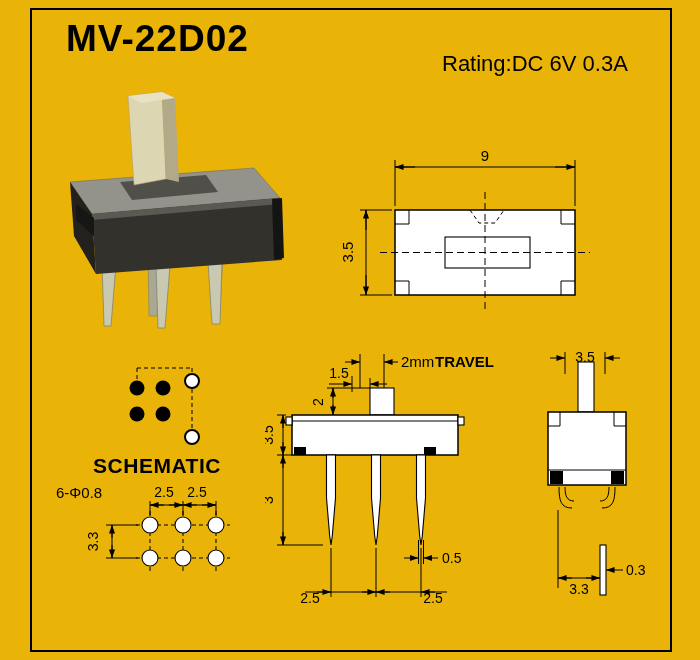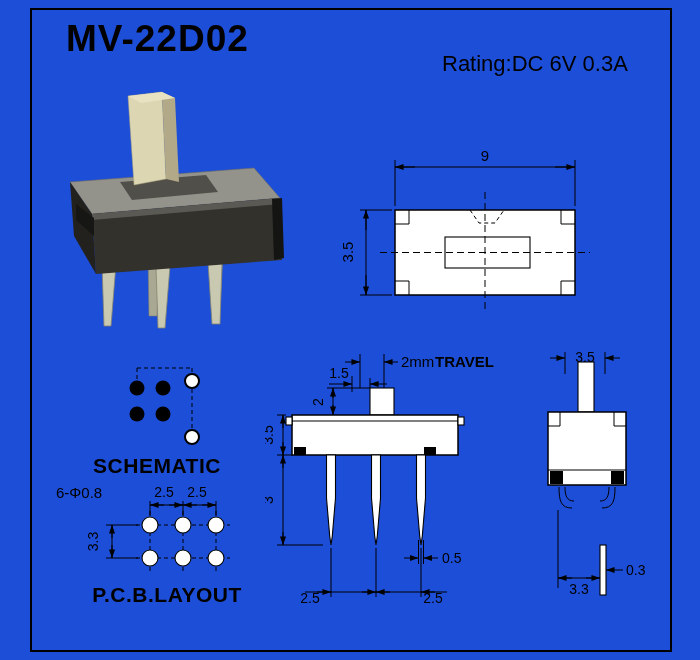--- a/index.html
+++ b/index.html
@@ -1,16 +1,16 @@
 <!DOCTYPE html>
 <html><head>
 <meta charset="utf-8">
 <style>
   html,body{margin:0;padding:0;background:#fff;}
-  .page{position:relative;width:700px;height:660px;background:#1d4ed8;font-family:"Liberation Sans",sans-serif;color:#000;overflow:hidden;}
+  .page{position:relative;width:700px;height:660px;background:#eab308;font-family:"Liberation Sans",sans-serif;color:#000;overflow:hidden;}
   .abs{position:absolute;}
   .frame{position:absolute;left:30px;top:8px;width:638px;height:640px;border:2px solid #000;}
   .title{left:66px;top:18px;font-size:37px;font-weight:bold;letter-spacing:1px;}
   .rating{left:442px;top:51px;font-size:22px;}
   .seclabel{font-size:21px;font-weight:bold;text-align:center;letter-spacing:0.5px;}
   .lbl-schematic{left:82px;top:454px;width:150px;}
   .lbl-pcb{left:57px;top:583px;width:220px;}
   .ln{stroke:#000;stroke-width:1;fill:none;}
   .whitebody{fill:#fff;stroke:#000;stroke-width:1.5;}
   .whitebody2{fill:#fff;stroke:#000;stroke-width:1.1;}
@@ -144,21 +144,20 @@
     </g>
     <g>
       <line class="ln" x1="56" y1="47" x2="88" y2="47"></line>
       <line class="ln" x1="56" y1="80" x2="88" y2="80"></line>
       <line class="ln" x1="62" y1="47" x2="62" y2="80"></line>
       <line class="ln" x1="62" y1="60" x2="62" y2="47" marker-end="url(#arr)"></line>
       <line class="ln" x1="62" y1="67" x2="62" y2="80" marker-end="url(#arr)"></line>
       <text class="dimtxt" x="48" y="63.5" text-anchor="middle" transform="rotate(-90 48 63.5)">3.3</text>
     </g>
   </svg>
-  <div class="abs seclabel lbl-pcb">P.C.B.LAYOUT</div>
 
   <svg class="abs" style="left:265px;top:340px" width="260" height="275">
     <g>
       <line class="ln" x1="95" y1="14" x2="95" y2="48"></line>
       <line class="ln" x1="119" y1="14" x2="119" y2="48"></line>
       <line class="ln" x1="80" y1="22" x2="95" y2="22" marker-end="url(#arr)"></line>
       <line class="ln" x1="133" y1="22" x2="119" y2="22" marker-end="url(#arr)"></line>
       <text class="dimtxt15" x="136" y="27">2mm</text>
       <text class="dimtxtb" x="170" y="27">TRAVEL</text>
     </g>

